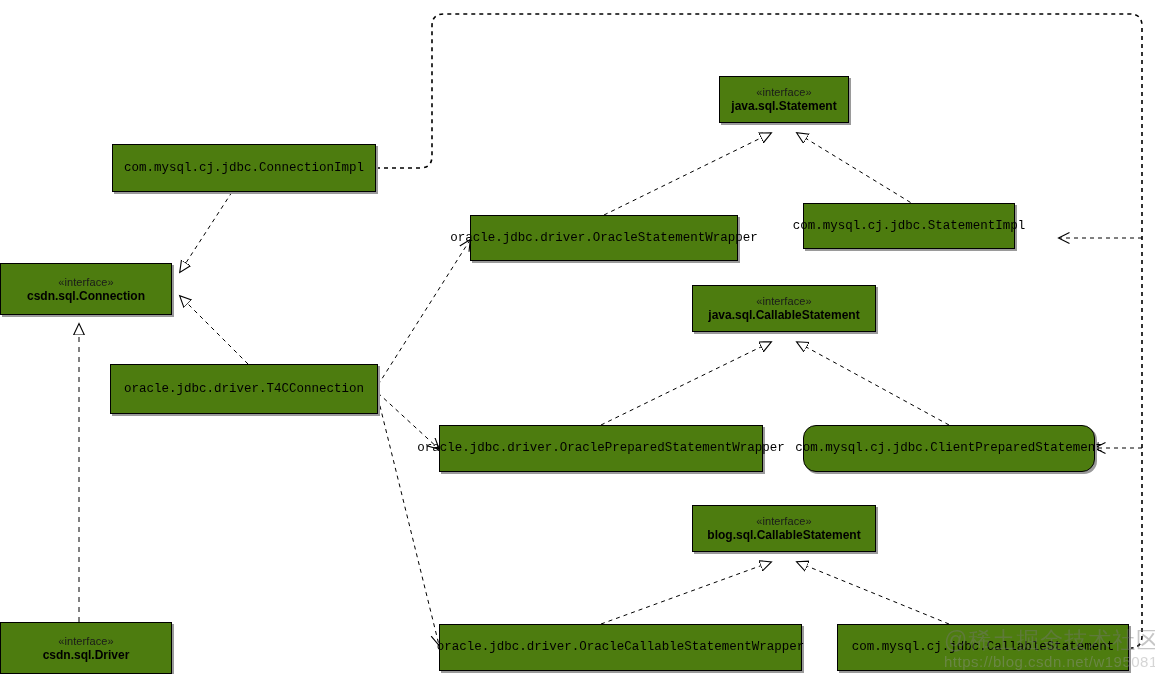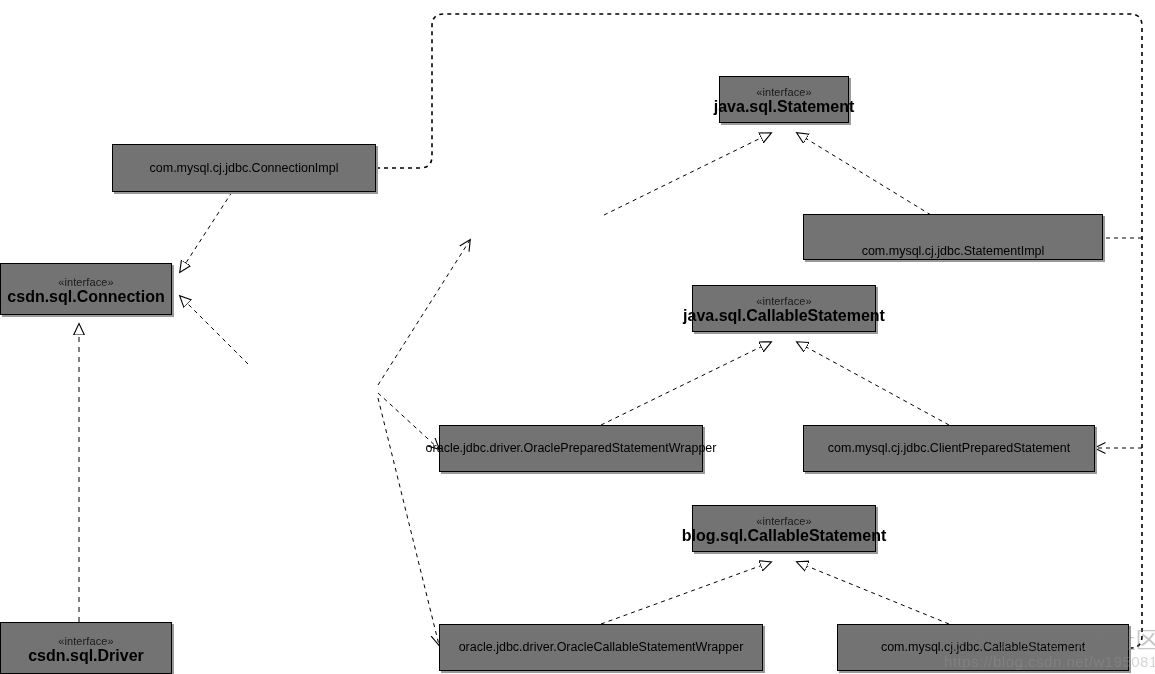--- a/index.html
+++ b/index.html
@@ -20,46 +20,47 @@
   #connector-layer {
     position: absolute;
     left: 0;
     top: 0;
     width: 1155px;
     height: 674px;
   }
   .uml-box {
     position: absolute;
     box-sizing: border-box;
-    background: #737373;
+    background: #4d7c0f;
     border: 1px solid #000000;
     box-shadow: 2px 2px 0 0 #9a9a9a;
     display: flex;
     flex-direction: column;
     align-items: center;
     justify-content: center;
     text-align: center;
     z-index: 5;
   }
   .uml-box .stereotype {
     font-size: 11px;
     color: #1a1a1a;
     line-height: 14px;
     letter-spacing: 0.1px;
   }
   .uml-box .cls-name {
-    font-size: 16px;
+    font-size: 12px;
     font-weight: bold;
     color: #000000;
     line-height: 15px;
     white-space: nowrap;
   }
   .uml-box.plain .cls-name {
     font-weight: normal;
     font-size: 12.5px;
+    font-family: Liberation Mono, monospace;
   }
   .watermark {
     position: absolute;
     z-index: 8;
     pointer-events: none;
     user-select: none;
     white-space: nowrap;
   }
   .watermark .wm-main {
     font-size: 23px;
@@ -141,55 +142,61 @@
 
   <div class="uml-box plain" style="left:112px; top:144px; width:264px; height:48px;">
     <span class="cls-name">com.mysql.cj.jdbc.ConnectionImpl</span>
   </div>
 
   <div class="uml-box" style="left:0px; top:263px; width:172px; height:52px;">
     <span class="stereotype">«interface»</span>
     <span class="cls-name">csdn.sql.Connection</span>
   </div>
 
+  <div class="uml-box plain" style="left:110px; top:364px; width:268px; height:50px;">
+    <span class="cls-name">oracle.jdbc.driver.T4CConnection</span>
+  </div>
 
   <div class="uml-box" style="left:0px; top:622px; width:172px; height:52px;">
     <span class="stereotype">«interface»</span>
     <span class="cls-name">csdn.sql.Driver</span>
   </div>
 
   <div class="uml-box" style="left:719px; top:76px; width:130px; height:47px;">
     <span class="stereotype">«interface»</span>
     <span class="cls-name">java.sql.Statement</span>
   </div>
 
-
-  <div class="uml-box plain" style="left:803px; top:214px; width:300px; height:46px;justify-content:flex-end;">
+  <div class="uml-box plain" style="left:470px; top:215px; width:268px; height:46px;">
+    <span class="cls-name">oracle.jdbc.driver.OracleStatementWrapper</span>
+  </div>
+
+  <div class="uml-box plain" style="left:803px; top:203px; width:212px; height:46px;">
     <span class="cls-name">com.mysql.cj.jdbc.StatementImpl</span>
   </div>
 
   <div class="uml-box" style="left:692px; top:285px; width:184px; height:47px;">
     <span class="stereotype">«interface»</span>
     <span class="cls-name">java.sql.CallableStatement</span>
   </div>
 
-  <div class="uml-box plain" style="left:439px; top:425px; width:264px; height:47px;">
+  <div class="uml-box plain" style="left:439px; top:425px; width:324px; height:47px;">
     <span class="cls-name">oracle.jdbc.driver.OraclePreparedStatementWrapper</span>
   </div>
 
-  <div class="uml-box plain" style="left:803px; top:425px; width:292px; height:47px;">
+  <div class="uml-box plain" style="left:803px; top:425px; width:292px; height:47px;border-radius:13px;">
     <span class="cls-name">com.mysql.cj.jdbc.ClientPreparedStatement</span>
   </div>
 
   <div class="uml-box" style="left:692px; top:505px; width:184px; height:47px;">
     <span class="stereotype">«interface»</span>
     <span class="cls-name">blog.sql.CallableStatement</span>
   </div>
 
-  <div class="uml-box plain" style="left:439px; top:624px; width:324px; height:47px;">
+  <div class="uml-box plain" style="left:439px; top:624px; width:363px; height:47px;">
     <span class="cls-name">oracle.jdbc.driver.OracleCallableStatementWrapper</span>
   </div>
 
   <div class="uml-box plain" style="left:837px; top:624px; width:292px; height:47px;text-align:center;">
     <span class="cls-name">com.mysql.cj.jdbc.CallableStatement</span>
   </div>
 
   <div class="watermark" style="left:944px; top:627px;">
     <div class="wm-main">@稀土掘金技术社区</div>
     <div class="wm-sub">https://blog.csdn.net/w1950814</div>

